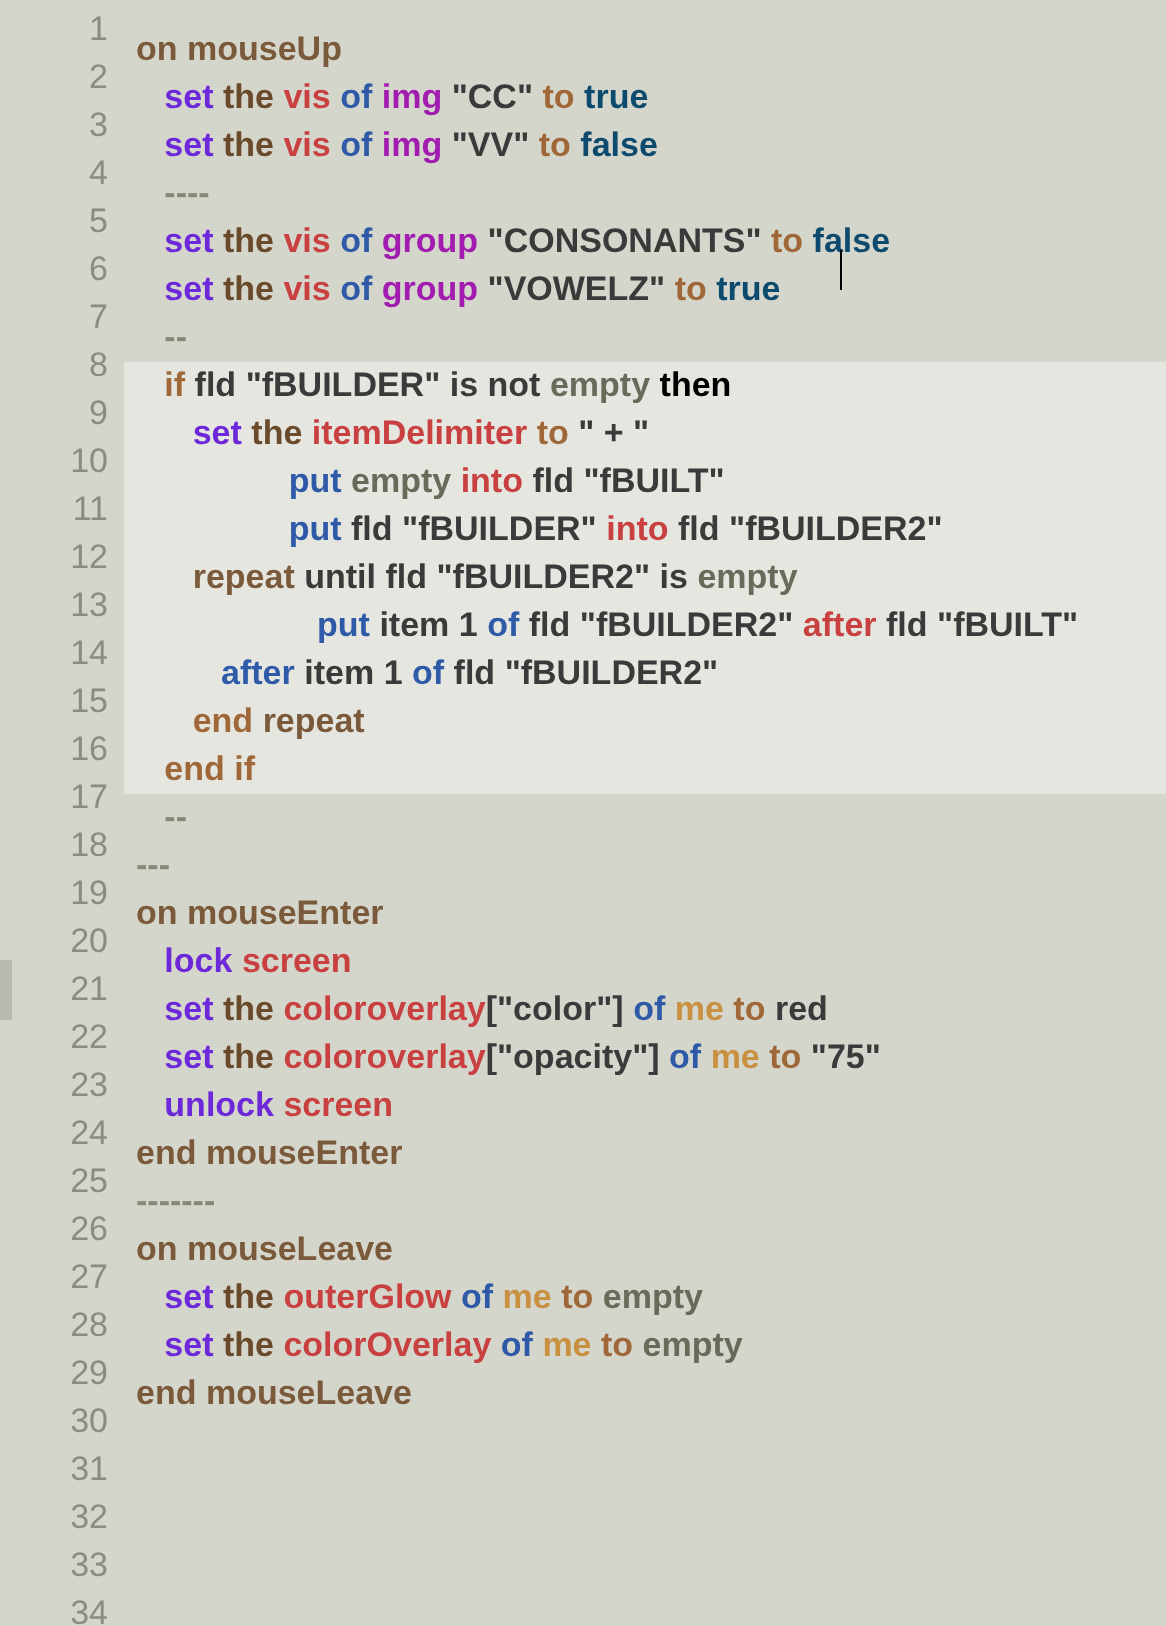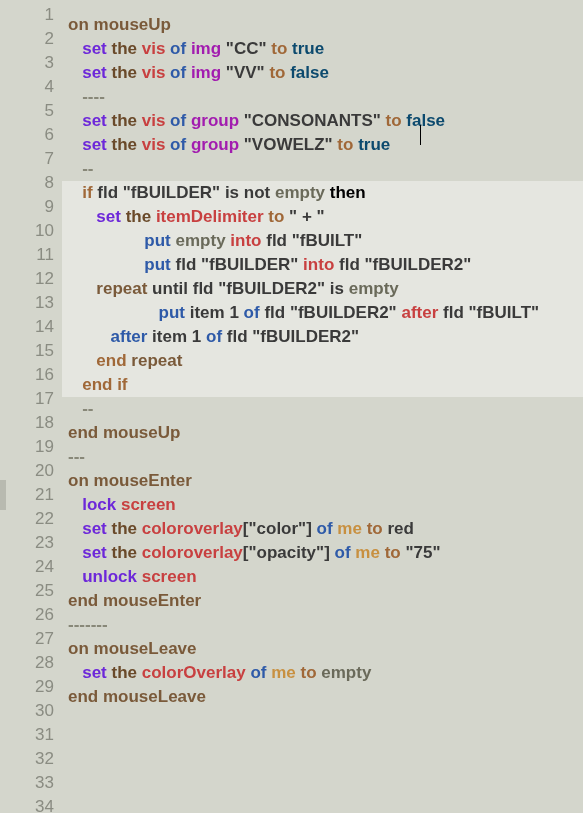--- a/index.html
+++ b/index.html
@@ -130,30 +130,30 @@
     <div class="line highlight">   <span class="kw-if">if</span> <span class="str">fld</span> <span class="str">"fBUILDER"</span> <span class="str">is not</span> <span class="kw-null">empty</span> <span class="kw-then">then</span></div>
     <div class="line highlight">      <span class="kw-set">set</span> <span class="kw-the">the</span> <span class="kw-prop">itemDelimiter</span> <span class="kw-to">to</span> <span class="str">" + "</span></div>
     <div class="line highlight">      <span class="kw-put">put</span> <span class="kw-null">empty</span> <span class="kw-into">into</span> <span class="str">fld</span> <span class="str">"fBUILT"</span></div>
     <div class="line highlight">      <span class="kw-put">put</span> <span class="str">fld</span> <span class="str">"fBUILDER"</span> <span class="kw-into">into</span> <span class="str">fld</span> <span class="str">"fBUILDER2"</span></div>
     <div class="line highlight">      <span class="kw-control">repeat</span> <span class="str">until</span> <span class="str">fld</span> <span class="str">"fBUILDER2"</span> <span class="str">is</span> <span class="kw-null">empty</span></div>
     <div class="line highlight">         <span class="kw-put">put</span> <span class="str">item</span> <span class="str">1</span> <span class="kw-of">of</span> <span class="str">fld</span> <span class="str">"fBUILDER2"</span> <span class="kw-after">after</span> <span class="str">fld</span> <span class="str">"fBUILT"</span></div>
     <div class="line highlight">         <span class="kw-delete">after</span> <span class="str">item</span> <span class="str">1</span> <span class="kw-of">of</span> <span class="str">fld</span> <span class="str">"fBUILDER2"</span></div>
     <div class="line highlight">      <span class="kw-end">end</span> <span class="kw-control">repeat</span></div>
     <div class="line highlight">   <span class="kw-end">end</span> <span class="kw-if">if</span></div>
     <div class="line">   <span class="comment">--</span></div>
-    <div class="line"><span class="kw-control">end</span> <span class="kw-control">mouseUp</span></div>
     <div class="line"><span class="comment">---</span></div>
     <div class="line"><span class="kw-control">on</span> <span class="kw-control">mouseEnter</span></div>
     <div class="line">   <span class="kw-set">lock</span> <span class="kw-prop">screen</span></div>
     <div class="line">   <span class="kw-set">set</span> <span class="kw-the">the</span> <span class="kw-prop">coloroverlay</span><span class="str">["color"]</span> <span class="kw-of">of</span> <span class="kw-me">me</span> <span class="kw-to">to</span> <span class="str">red</span></div>
     <div class="line">   <span class="kw-set">set</span> <span class="kw-the">the</span> <span class="kw-prop">coloroverlay</span><span class="str">["opacity"]</span> <span class="kw-of">of</span> <span class="kw-me">me</span> <span class="kw-to">to</span> <span class="str">"75"</span></div>
     <div class="line">   <span class="kw-set">unlock</span> <span class="kw-prop">screen</span></div>
     <div class="line"><span class="kw-control">end</span> <span class="kw-control">mouseEnter</span></div>
     <div class="line"><span class="comment">-------</span></div>
     <div class="line"><span class="kw-control">on</span> <span class="kw-control">mouseLeave</span></div>
+    <div class="line">   <span class="kw-set">set</span> <span class="kw-the">the</span> <span class="kw-prop">outerGlow</span> <span class="kw-of">of</span> <span class="kw-me">me</span> <span class="kw-to">to</span> <span class="kw-null">empty</span></div>
     <div class="line">   <span class="kw-set">set</span> <span class="kw-the">the</span> <span class="kw-prop">colorOverlay</span> <span class="kw-of">of</span> <span class="kw-me">me</span> <span class="kw-to">to</span> <span class="kw-null">empty</span></div>
     <div class="line"><span class="kw-control">end</span> <span class="kw-control">mouseLeave</span></div>
     <div class="line"></div>
     <div class="line"></div>
     <div class="line"></div>
     <div class="line"></div>
   </div>
 </div>
 
 </body></html>

